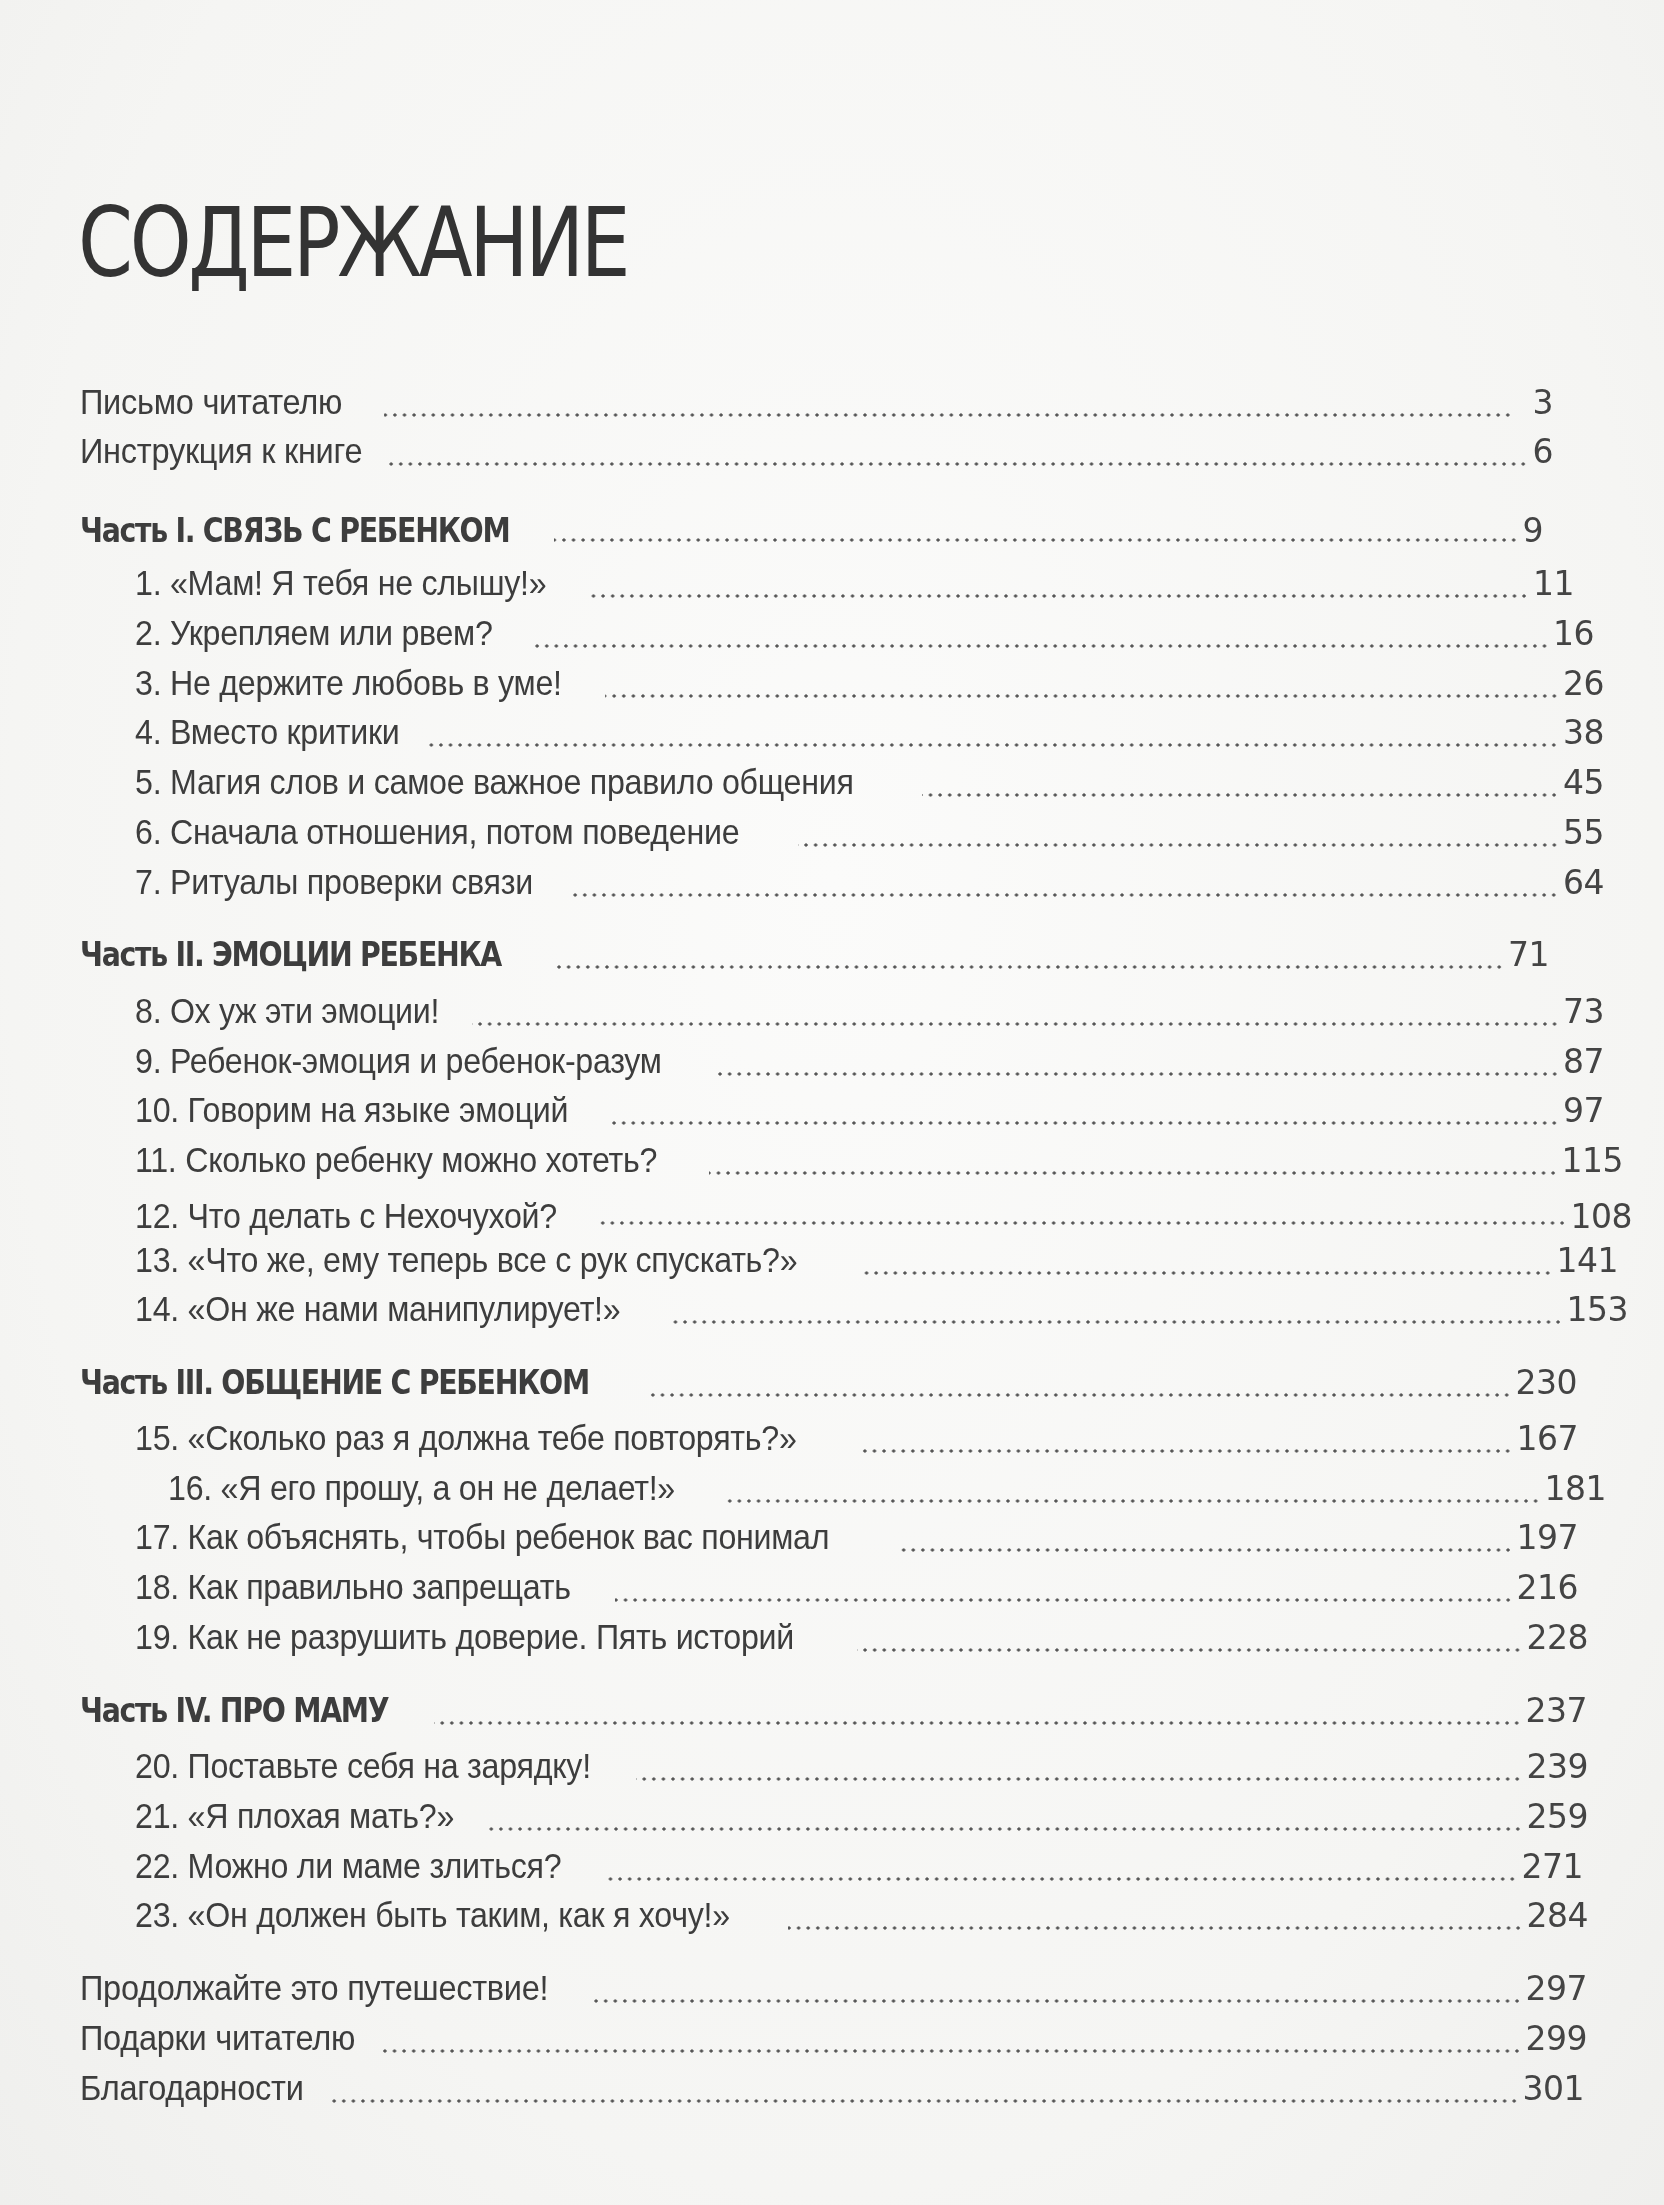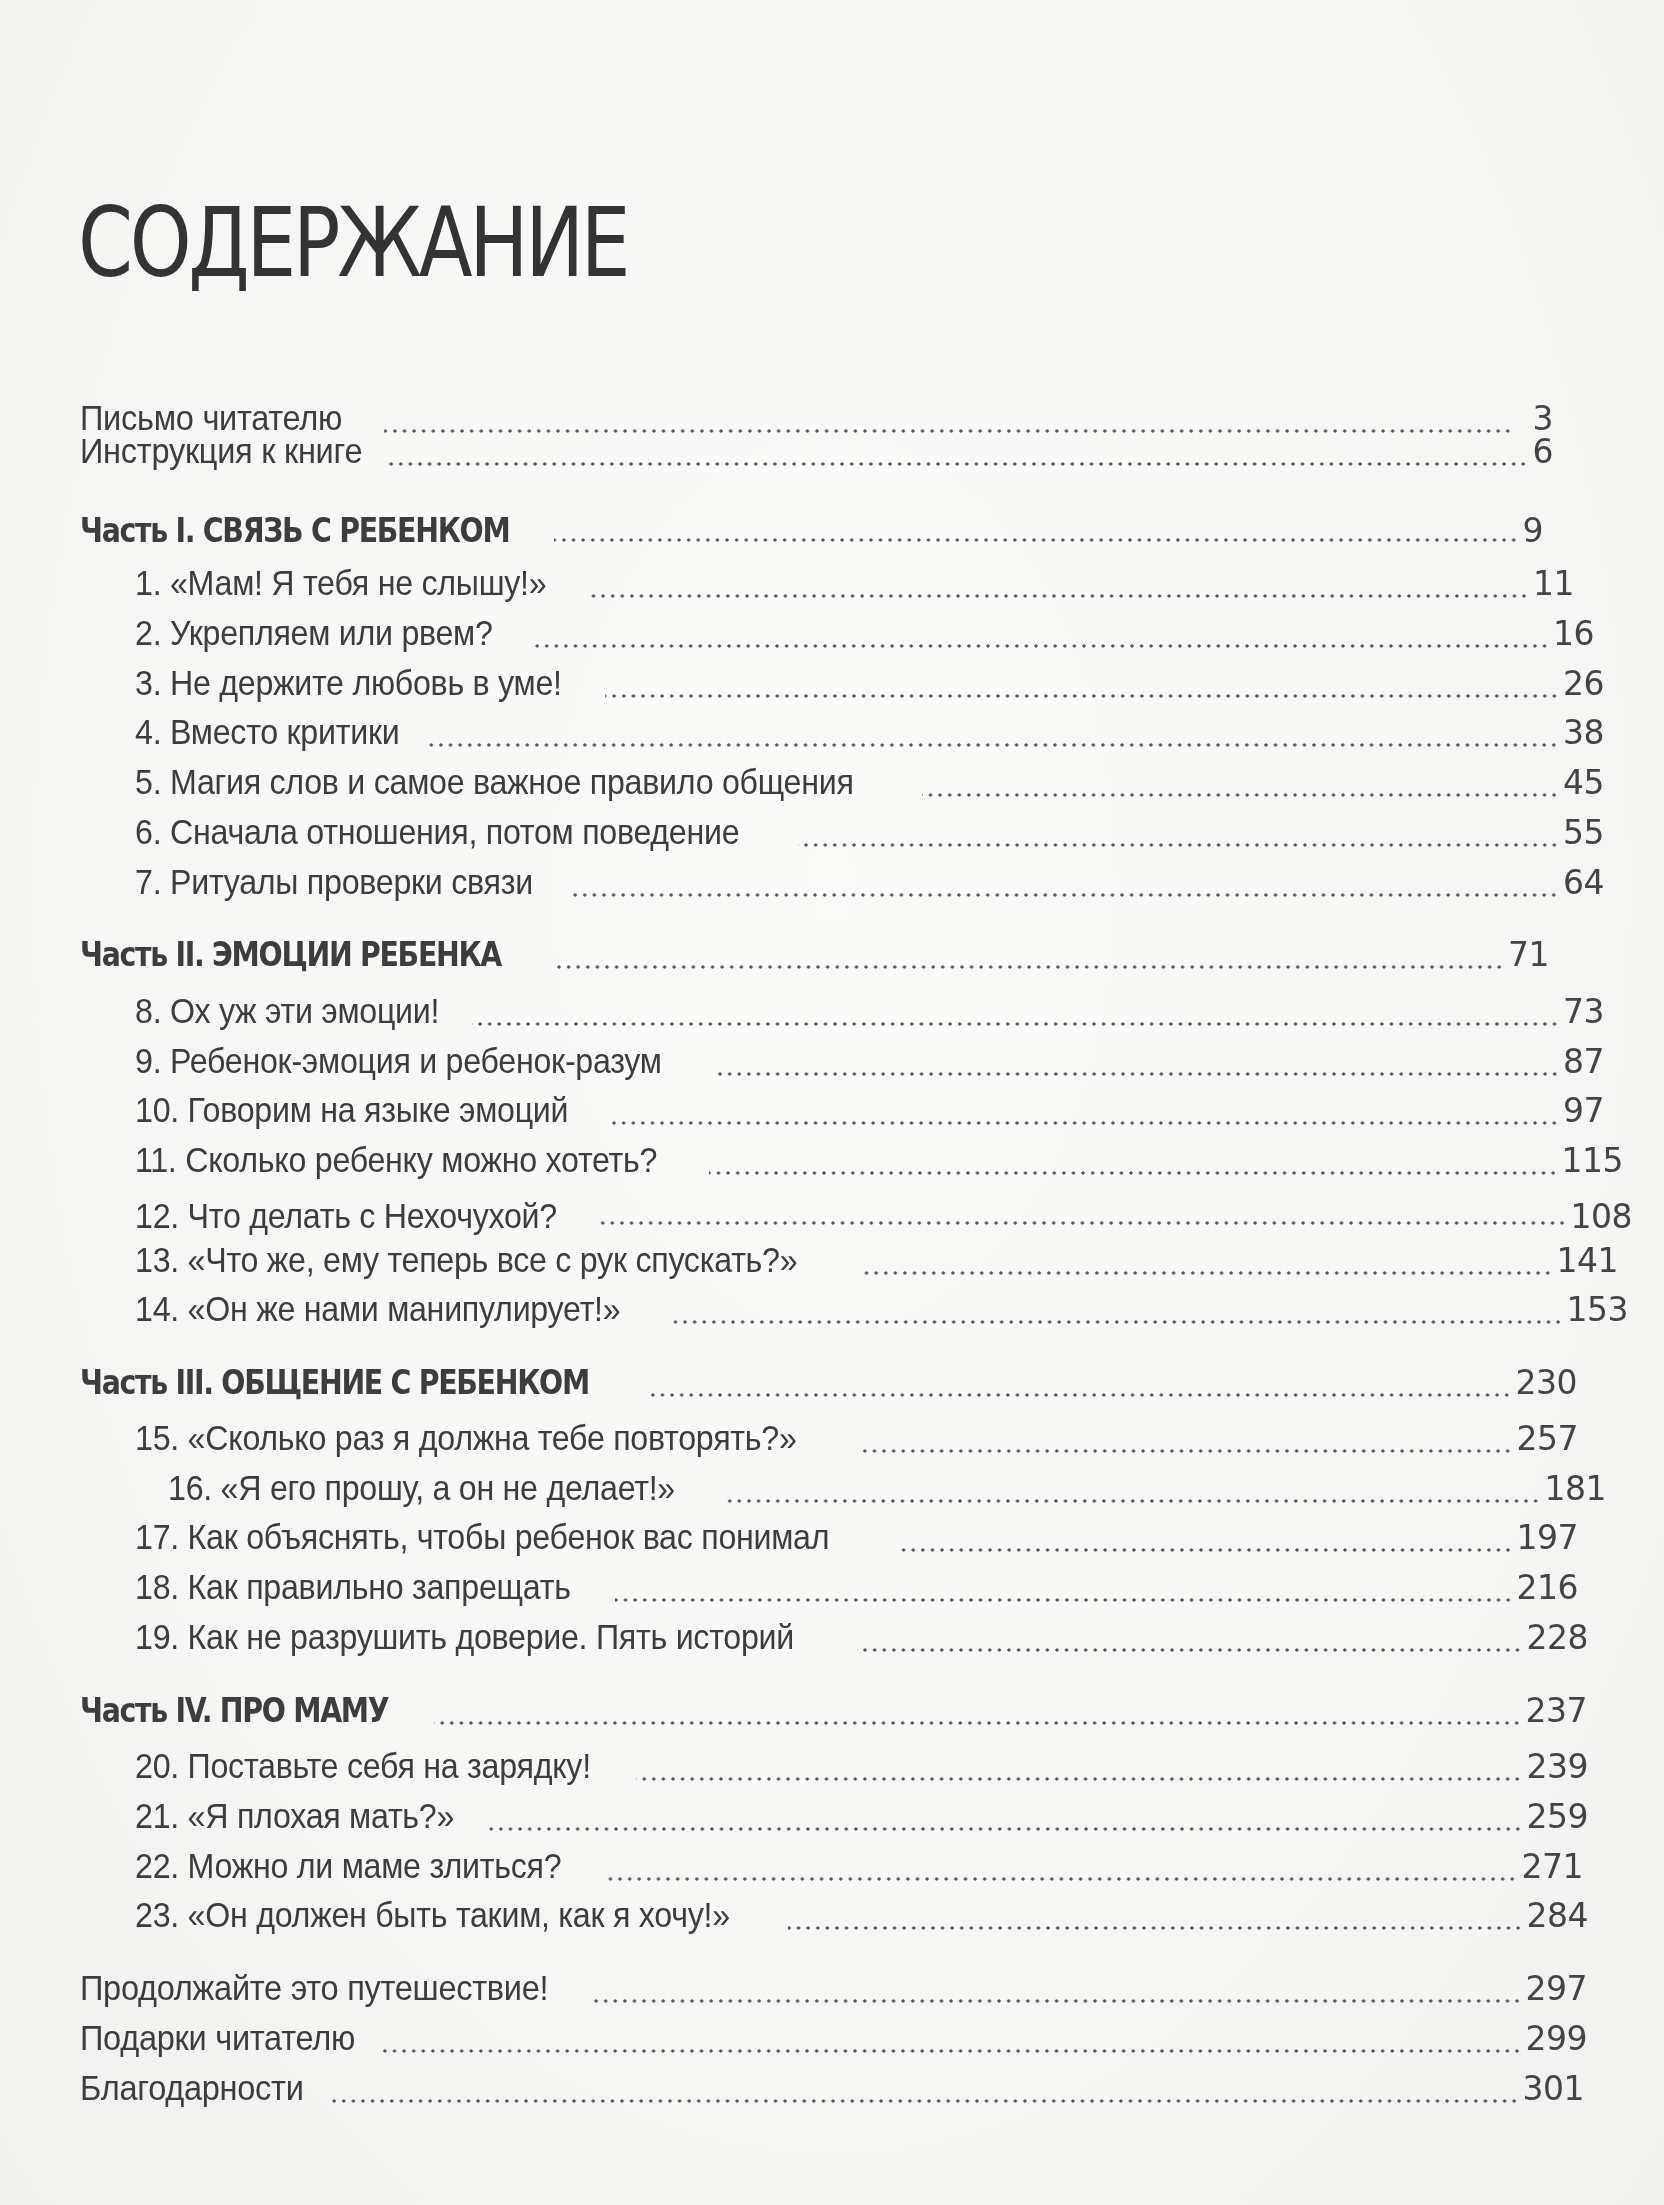--- a/index.html
+++ b/index.html
@@ -107,21 +107,21 @@
   </style>
 </head>
 <body>
 
 <div class="page">
 
   <h1 class="page-title">СОДЕРЖАНИЕ</h1>
 
   <div class="toc">
 
-    <div class="row front" style="top:16px; width:1473px;gap:16px;">
+    <div class="row front" style="top:0px; width:1473px;gap:16px;">
       <span class="label-wrap"><span class="label">Письмо читателю</span></span>
       <span class="leader"></span>
       <span class="page-num">3</span>
     </div>
     <div class="row front" style="top:49px; width:1473px;">
       <span class="label-wrap"><span class="label">Инструкция к книге</span></span>
       <span class="leader"></span>
       <span class="page-num">6</span>
     </div>
 
@@ -208,21 +208,21 @@
     </div>
 
     <div class="row part" style="top:980px; width:1497px;">
       <span class="label-wrap" style="width:562px;"><span class="label">Часть III. ОБЩЕНИЕ С РЕБЕНКОМ</span></span>
       <span class="leader"></span>
       <span class="page-num">230</span>
     </div>
     <div class="row chapter" style="top:1036px; left:55px; width:1443px;">
       <span class="label-wrap"><span class="label">15. «Сколько раз я должна тебе повторять?»</span></span>
       <span class="leader"></span>
-      <span class="page-num">257</span>
+      <span class="page-num">167</span>
     </div>
     <div class="row chapter" style="top:1086px; left:55px; width:1438px;margin-left:33px;">
       <span class="label-wrap"><span class="label">16. «Я его прошу, а он не делает!»</span></span>
       <span class="leader"></span>
       <span class="page-num">181</span>
     </div>
     <div class="row chapter" style="top:1135px; left:55px; width:1443px;">
       <span class="label-wrap"><span class="label">17. Как объяснять, чтобы ребенок вас понимал</span></span>
       <span class="leader"></span>
       <span class="page-num">197</span>

